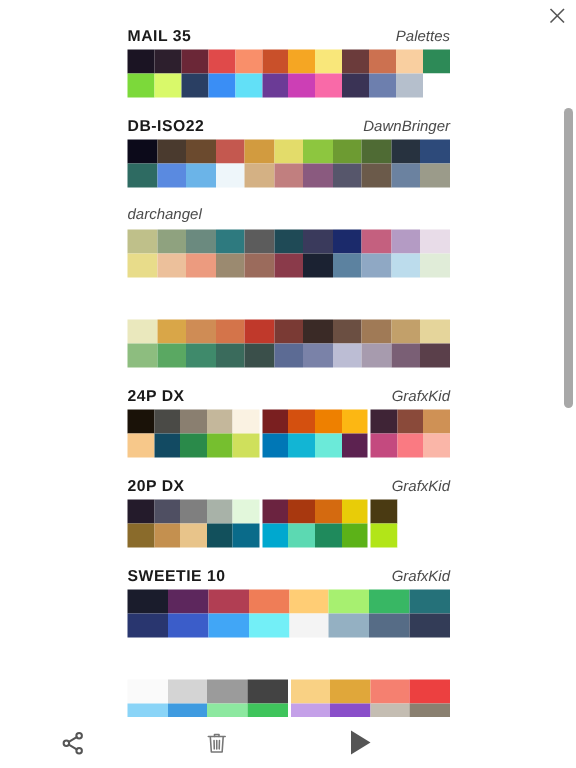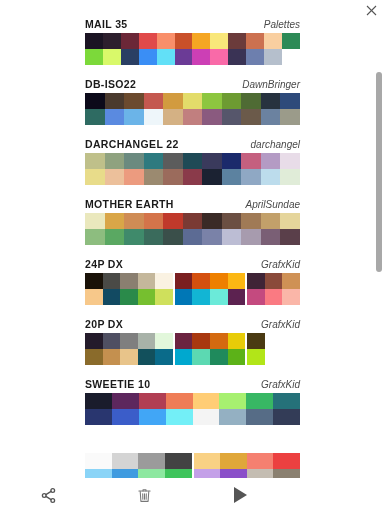--- a/index.html
+++ b/index.html
@@ -241,21 +241,20 @@
                 <div class="swatch" title="#56566b" style="width: 19.5455px; background: rgb(86, 86, 107);"></div>
                 <div class="swatch" title="#6b5a4a" style="width: 19.5455px; background: rgb(107, 90, 74);"></div>
                 <div class="swatch" title="#6b82a0" style="width: 19.5455px; background: rgb(107, 130, 160);"></div>
                 <div class="swatch" title="#9b9b8a" style="width: 19.5455px; background: rgb(155, 155, 138);"></div>
               </div>
             </div>
           </div>
         </div>
         <div class="palette">
           <div class="palette-head">
-            <span class="palette-name">DARCHANGEL 22</span>
             <span class="palette-author">darchangel</span>
           </div>
           <div class="swatch-grid">
             <div class="swatch-row">
               <div class="swatch-group">
                 <div class="swatch" title="#bfc08a" style="width: 19.5455px; background: rgb(191, 192, 138);"></div>
                 <div class="swatch" title="#8fa27f" style="width: 19.5455px; background: rgb(143, 162, 127);"></div>
                 <div class="swatch" title="#6b8a7f" style="width: 19.5455px; background: rgb(107, 138, 127);"></div>
                 <div class="swatch" title="#2e7a7f" style="width: 19.5455px; background: rgb(46, 122, 127);"></div>
                 <div class="swatch" title="#5c5c5c" style="width: 19.5455px; background: rgb(92, 92, 92);"></div>
@@ -278,24 +277,20 @@
                 <div class="swatch" title="#1b2232" style="width: 19.5455px; background: rgb(27, 34, 50);"></div>
                 <div class="swatch" title="#5c82a0" style="width: 19.5455px; background: rgb(92, 130, 160);"></div>
                 <div class="swatch" title="#8fa8c4" style="width: 19.5455px; background: rgb(143, 168, 196);"></div>
                 <div class="swatch" title="#bcdcec" style="width: 19.5455px; background: rgb(188, 220, 236);"></div>
                 <div class="swatch" title="#e0ecd8" style="width: 19.5455px; background: rgb(224, 236, 216);"></div>
               </div>
             </div>
           </div>
         </div>
         <div class="palette">
-          <div class="palette-head">
-            <span class="palette-name">MOTHER EARTH</span>
-            <span class="palette-author">AprilSundae</span>
-          </div>
           <div class="swatch-grid">
             <div class="swatch-row">
               <div class="swatch-group">
                 <div class="swatch" title="#eae8bd" style="width: 19.5455px; background: rgb(234, 232, 189);"></div>
                 <div class="swatch" title="#d9a648" style="width: 19.5455px; background: rgb(217, 166, 72);"></div>
                 <div class="swatch" title="#cf8c55" style="width: 19.5455px; background: rgb(207, 140, 85);"></div>
                 <div class="swatch" title="#d4744a" style="width: 19.5455px; background: rgb(212, 116, 74);"></div>
                 <div class="swatch" title="#c0392b" style="width: 19.5455px; background: rgb(192, 57, 43);"></div>
                 <div class="swatch" title="#7a3a34" style="width: 19.5455px; background: rgb(122, 58, 52);"></div>
                 <div class="swatch" title="#3a2a26" style="width: 19.5455px; background: rgb(58, 42, 38);"></div>

